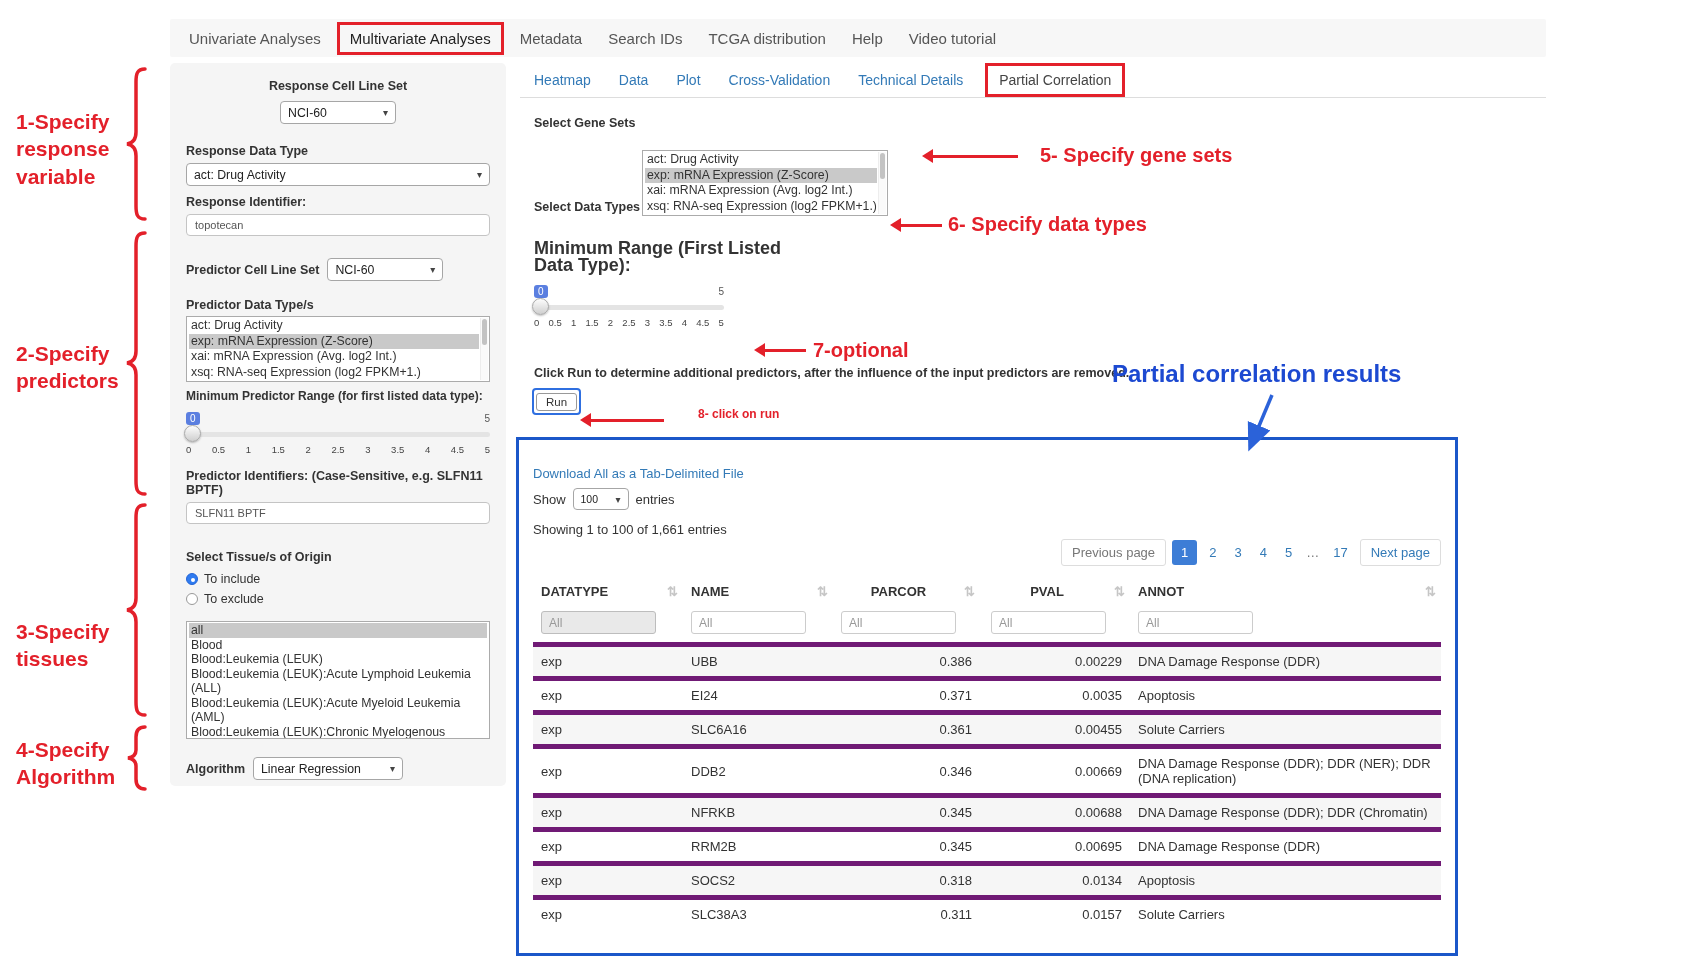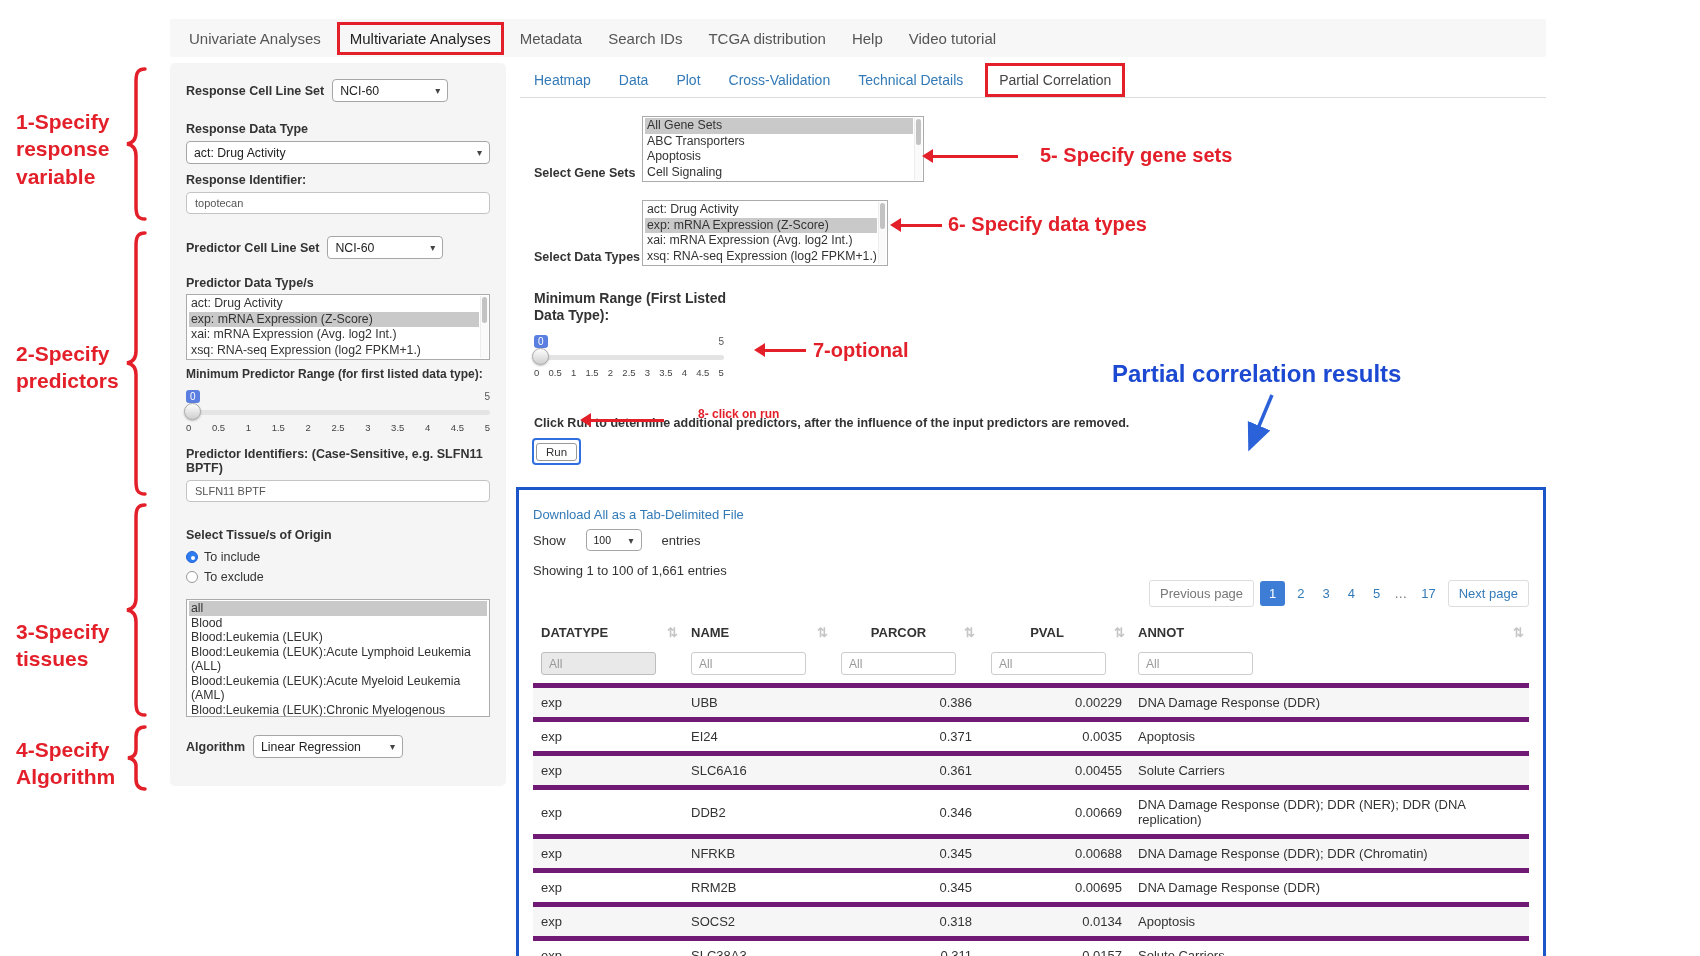--- a/index.html
+++ b/index.html
@@ -59,32 +59,32 @@
   
   #main{position:absolute;left:520px;top:63px;width:1026px;}
   #tabs{display:flex;align-items:center;font-size:14px;color:var(--link-blue);border-bottom:1px solid #ddd;}
   .tab{padding:9px 14px;cursor:pointer;white-space:nowrap;}
   .tab.active{color:#444;border:3px solid var(--annotation-red);padding:6px 11px;margin-left:8px;}
 
   .select-block{display:flex;align-items:flex-end;margin:18px 0 0 14px;}
   .blk-label{font-weight:bold;font-size:12.5px;width:108px;padding-bottom:2px;}
   #genesets-listbox{width:282px;height:66px;}
   #datatypes-listbox{width:246px;height:66px;margin-top:0;}
-  .minrange-label{font-weight:bold;font-size:14px;margin:24px 0 0 14px;line-height:17px;}
+  .minrange-label{font-weight:bold;font-size:18px;margin:24px 0 0 14px;line-height:17px;}
   #main-slider{width:190px;margin:14px 0 0 14px;}
   .run-instruction{font-weight:bold;font-size:12.5px;margin:30px 0 0 14px;}
   .run-wrap{display:inline-block;border:2px solid #2f6fe0;border-radius:4px;padding:2px;margin:8px 0 0 12px;}
   .run-btn{border:1px solid #999;background:#fff;border-radius:3px;font-size:11.5px;padding:2px 9px;color:#333;cursor:pointer;
            font-family:"Liberation Sans",sans-serif;}
 
   
-  #results-box{position:relative;margin:22px 0 8px -4px;width:1030px;border:3px solid var(--results-box-blue);
-               padding:15px 14px;background:#fff;}
+  #results-box{position:relative;margin:22px 0 8px -4px;width:942px;border:3px solid var(--results-box-blue);
+               padding:24px 14px;background:#fff;}
   .dl-link{color:var(--link-blue);font-size:13px;cursor:pointer;text-decoration:none;}
-  .show-row{display:flex;align-items:center;gap:20px;font-size:13px;margin-top:6px;}
+  .show-row{display:flex;align-items:center;gap:7px;font-size:13px;margin-top:6px;}
   .show-select{width:56px;height:22px;font-size:10.5px;}
   .showing-text{font-size:13px;margin-top:12px;}
   .pg{display:flex;justify-content:flex-end;align-items:center;gap:6px;font-size:13px;margin-top:2px;}
   .pbtn{border:1px solid #ddd;border-radius:3px;padding:5px 10px;color:#777;background:#fff;cursor:pointer;}
   .pnum{color:var(--link-blue);padding:5px 6px;cursor:pointer;}
   .pnum.active{background:var(--active-page-blue);color:#fff;border-radius:3px;padding:5px 9px;}
   .pdots{color:#777;padding:5px 2px;}
   .pnext{border:1px solid #ddd;border-radius:3px;padding:5px 10px;color:var(--link-blue);cursor:pointer;}
 
   table.results{width:100%;border-collapse:collapse;font-size:13px;margin-top:10px;}
@@ -137,21 +137,21 @@
   <span class="nav-item active">Multivariate Analyses</span>
   <span class="nav-item">Metadata</span>
   <span class="nav-item">Search IDs</span>
   <span class="nav-item">TCGA distribution</span>
   <span class="nav-item">Help</span>
   <span class="nav-item">Video tutorial</span>
 </div>
 
 <div id="sidebar">
 
-  <div class="inline-row" style="margin-bottom:20px;">
+  <div class="inline-row" style="margin-bottom:20px;flex-direction:column;">
     <span class="fld-label">Response Cell Line Set</span>
     <div class="fake-select w132">
       <span>NCI-60</span>
       <span class="caret">▾</span>
     </div>
   </div>
 
   <div class="fld-label" style="margin-bottom:5px;">Response Data Type</div>
   <div class="fake-select full" style="margin-bottom:9px;">
     <span>act: Drug Activity</span>
@@ -238,29 +238,20 @@
     <span class="tab">Heatmap</span>
     <span class="tab">Data</span>
     <span class="tab">Plot</span>
     <span class="tab">Cross-Validation</span>
     <span class="tab">Technical Details</span>
     <span class="tab active">Partial Correlation</span>
   </div>
 
   <div class="select-block">
     <div class="blk-label">Select Gene Sets</div>
-    <div class="listbox" id="genesets-listbox">
-      <div class="opt selected">All Gene Sets</div>
-      <div class="opt">ABC Transporters</div>
-      <div class="opt">Apoptosis</div>
-      <div class="opt">Cell Signaling</div>
-      <div class="scrollbar">
-          <div class="scroll-thumb"></div>
-        </div>
-    </div>
   </div>
 
   <div class="select-block" style="margin-top:18px;">
     <div class="blk-label">Select Data Types</div>
     <div class="listbox" id="datatypes-listbox">
       <div class="opt">act: Drug Activity</div>
       <div class="opt selected">exp: mRNA Expression (Z-Score)</div>
       <div class="opt">xai: mRNA Expression (Avg. log2 Int.)</div>
       <div class="opt">xsq: RNA-seq Expression (log2 FPKM+1.)</div>
       <div class="scrollbar">

